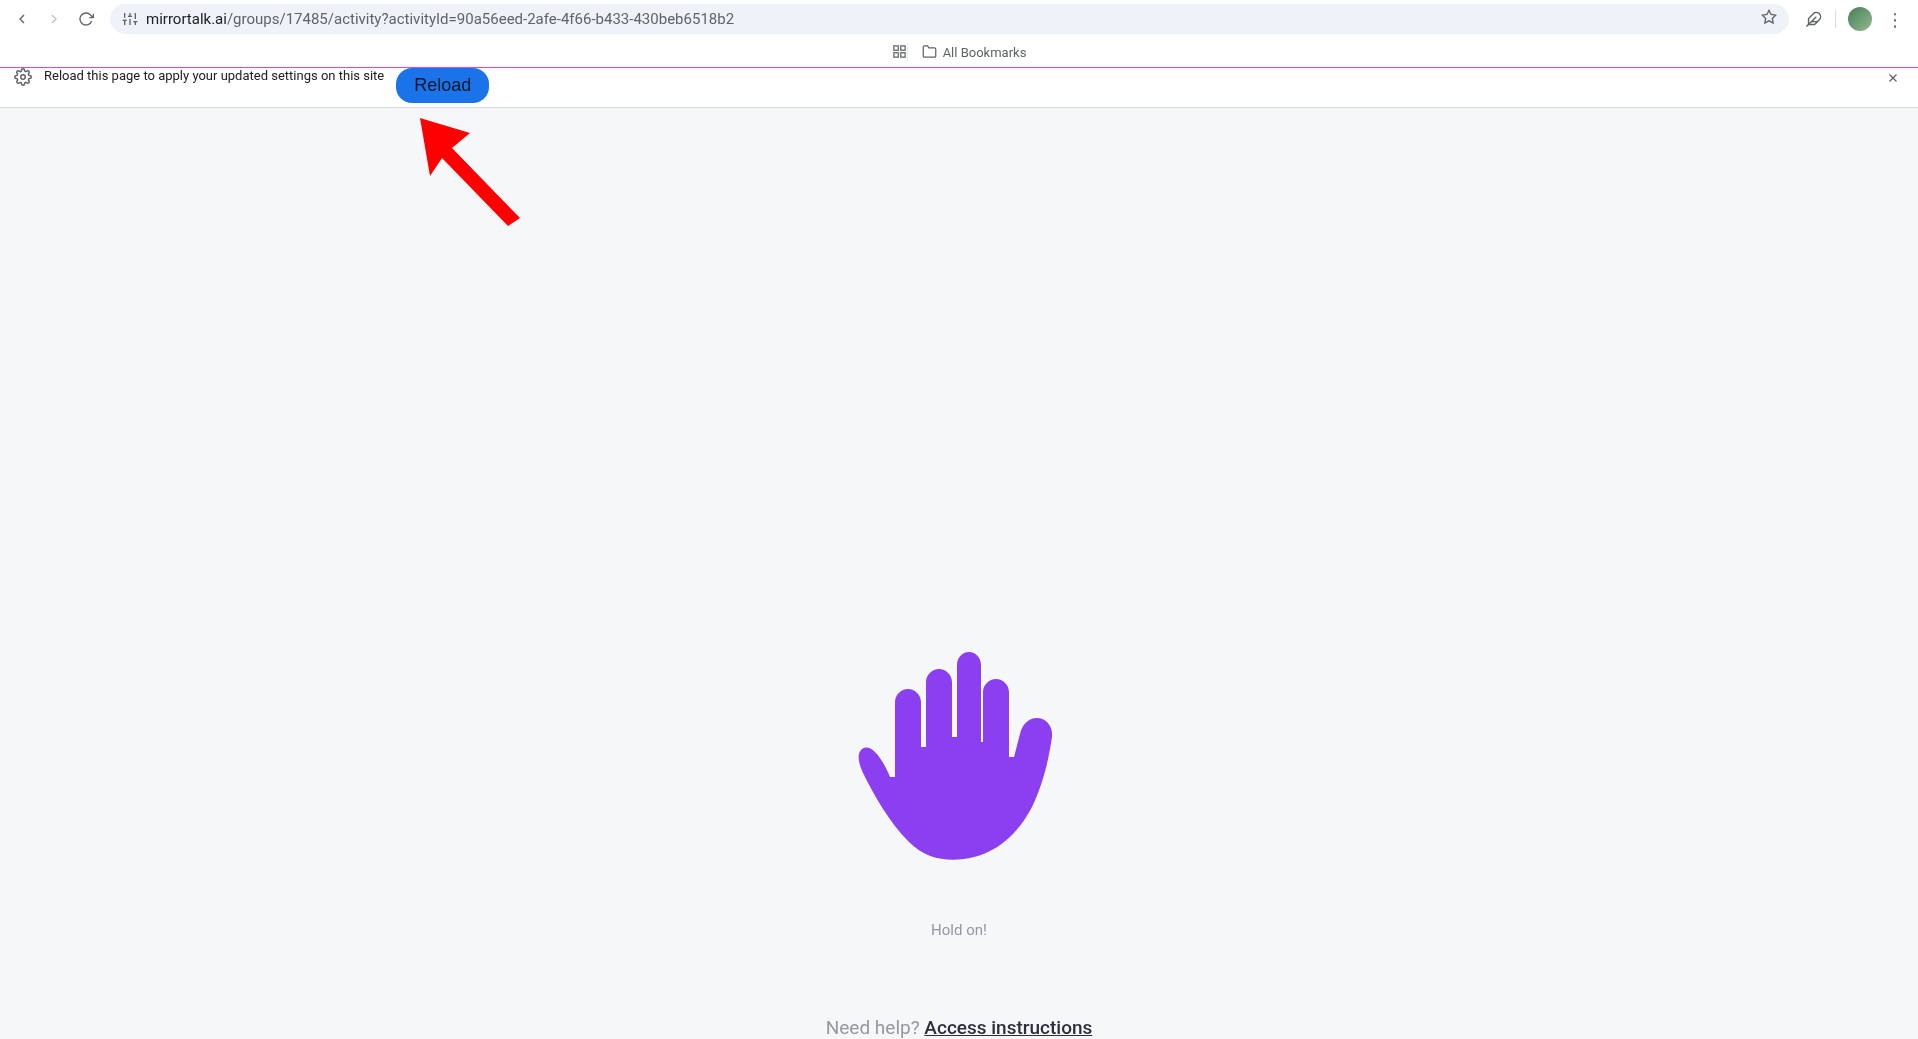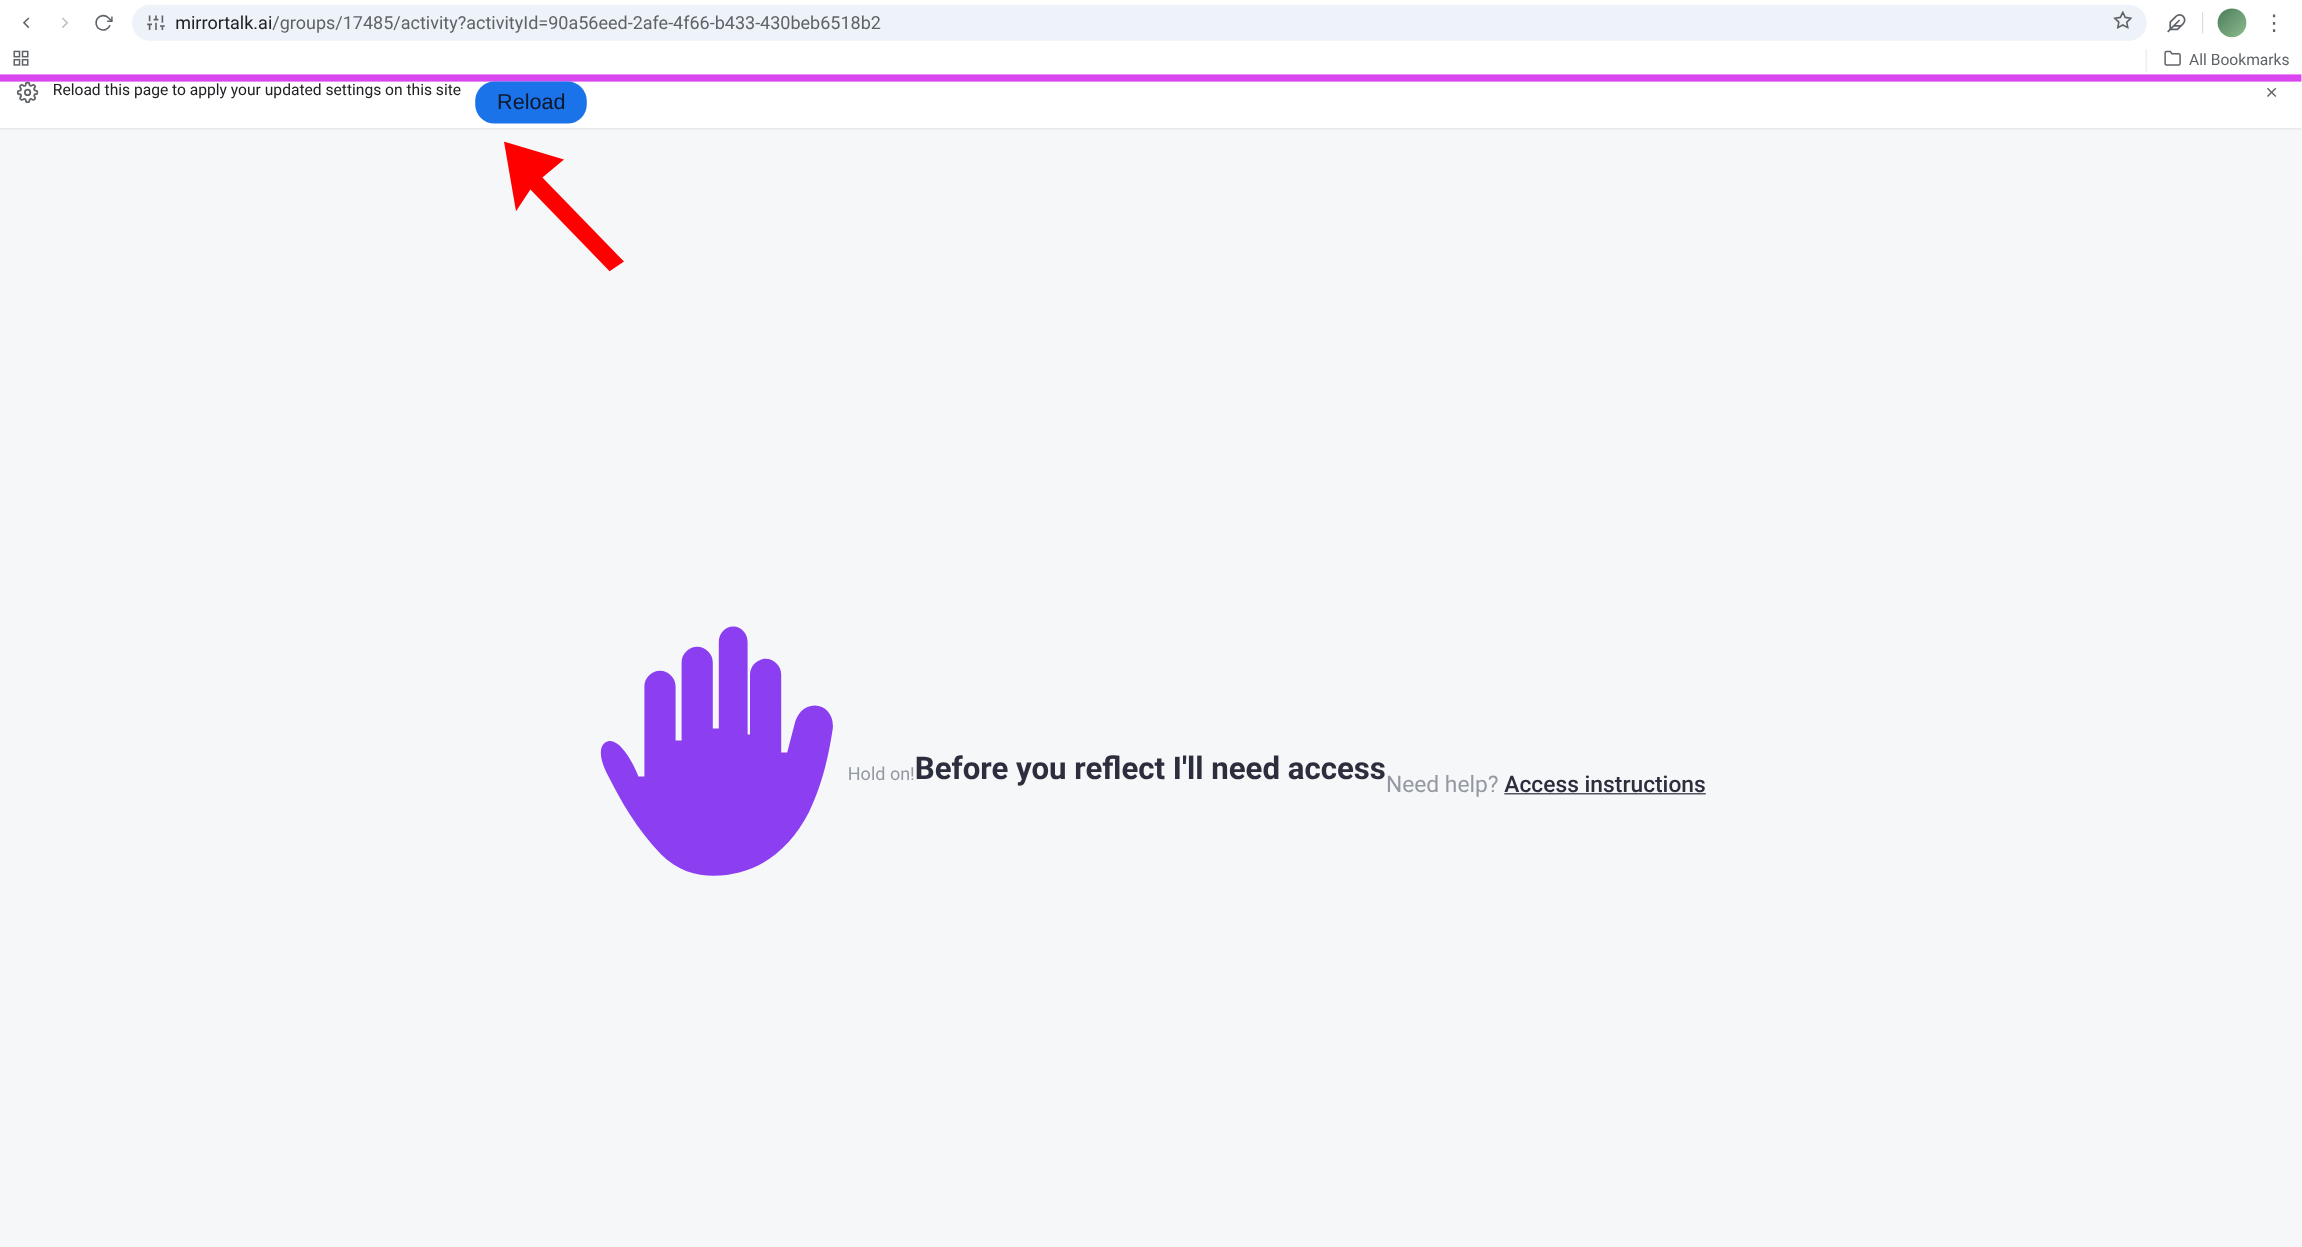--- a/index.html
+++ b/index.html
@@ -90,24 +90,24 @@
       margin: 0 4px;
     }
     .menu-dots {
       color: #5f6368;
       font-size: 18px;
       padding: 0 6px;
     }
     .bookmarks-bar {
       display: flex;
       align-items: center;
-      justify-content: space-between;
+      justify-content: center;
       height: 30px;
       padding: 0 10px;
-      border-bottom: 6px solid #d946ef;
+      border-bottom: 1px solid #d946ef;
     }
     .bookmarks-left {
       display: flex;
       align-items: center;
     }
     .apps-icon {
       color: #5f6368;
       font-size: 14px;
     }
     .bookmarks-right {
@@ -155,23 +155,23 @@
       margin-left: auto;
       color: #5f6368;
       font-size: 18px;
       cursor: pointer;
       padding: 0 4px;
     }
     .page-content {
       background: #f6f7f9;
       height: calc(1039px - 108px);
       display: flex;
-      flex-direction: row;
-      align-items: center;
-      justify-content: center;
+      flex-direction: column;
+      align-items: center;
+      justify-content: flex-end;
       padding-top: 160px;
       position: relative;
     }
     .red-arrow {
       position: absolute;
       left: 420px;
       top: 10px;
       pointer-events: none;
     }
     .hand-icon {
@@ -308,19 +308,19 @@
         C 145 204 165 185 178 160 C 190 135 195 110 198 90 
         C 199 79 192 71 183 71 C 174 71 168 78 166 87 L 160 110 L 155 110 L 155 45 
         C 155 38 149 32 142 32 C 135 32 129 38 129 45 L 129 95 L 127 95 L 127 18 
         C 127 11 122 5 115 5 Z"></path>
     </svg>
   </div>
 
   <div class="hold-text">Hold on!</div>
 
   <h1 class="main-heading">
-    <span>Before you reflect I'll need access</span><br>
+    <br>
   </h1>
 
   <div class="help-text">
     <span>Need help? </span><a href="#" class="access-link">Access instructions</a>
   </div>
 </div>
 
 </body></html>

